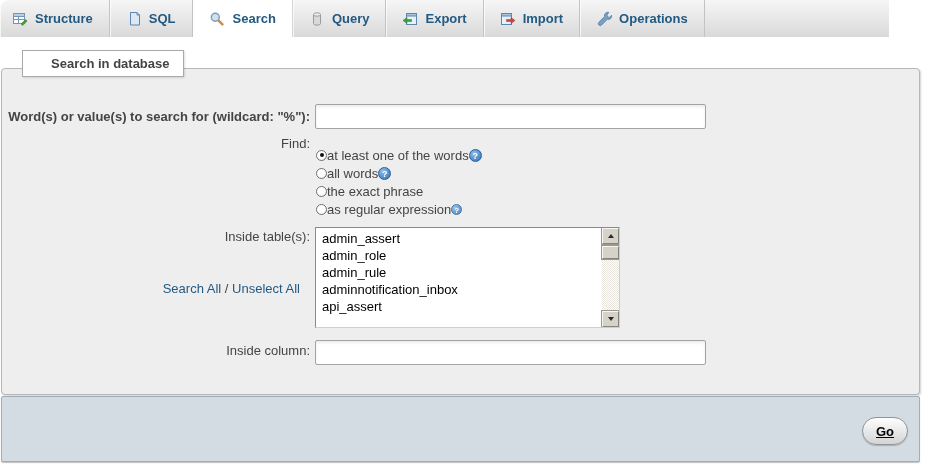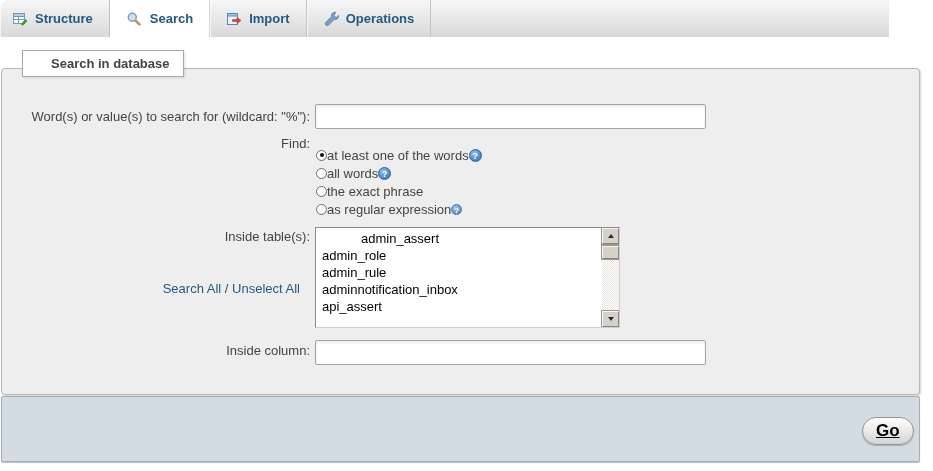--- a/index.html
+++ b/index.html
@@ -48,70 +48,98 @@
     border-radius:50%; background:#111; }
   .help { width:13px; height:13px; border-radius:50%; color:#fff; font-size:9px; font-weight:bold;
     text-align:center; line-height:13px; flex:0 0 auto; cursor:pointer;
     background:radial-gradient(circle at 35% 30%, #8ec0ea, #2f6cb3); border:1px solid #2a5e9c; }
   .radio-row:last-child .help { width:11px; height:11px; line-height:11px; font-size:8px; opacity:.85; }
 
   
   .listbox { position:absolute; left:315px; top:227px; width:305px; height:101px; background:#fff;
     border:1px solid #8a8a8a; border-right-color:#cfcfcf; border-bottom-color:#cfcfcf; overflow:hidden; }
   .opt { height:17px; line-height:17px; padding-left:6px; color:#000; font-size:13px; cursor:default; }
-  .opt:first-child { margin-top:2px;margin-left:39px; }
+  .opt:first-child { margin-top:2px; }
   .sb { position:absolute; right:0; top:0; width:17px; height:99px;
     background:conic-gradient(#fff 25%, #e9e6df 0 50%, #fff 0 75%, #e9e6df 0) 0 0/2px 2px; }
   .sb-btn { position:absolute; left:0; width:17px; height:16px; background:#d6d2c9;
     border:1px solid; border-color:#f7f6f3 #87847e #87847e #f7f6f3; outline:1px solid #9b9890;
     display:flex; align-items:center; justify-content:center; cursor:pointer; }
   .sb-up { top:0; } .sb-down { bottom:0; }
   .sb-thumb { position:absolute; left:0; top:18px; width:17px; height:13px; background:#d6d2c9;
     border:1px solid; border-color:#f7f6f3 #87847e #87847e #f7f6f3; outline:1px solid #9b9890; cursor:grab; }
   .tri-up { width:0; height:0; border-left:3.5px solid transparent; border-right:3.5px solid transparent;
     border-bottom:4px solid #2b2b2b; }
   .tri-down { width:0; height:0; border-left:3.5px solid transparent; border-right:3.5px solid transparent;
     border-top:4px solid #2b2b2b; }
 
   
   .sel-links { position:absolute; left:0; top:281px; width:300px; text-align:right; }
   .sel-links a { color:#235a81; text-decoration:none; cursor:pointer; }
 
   
   .go-btn { position:absolute; left:862px; top:417px; min-width:44px; height:28px; padding:0 13px;
     border:1px solid #949494; border-radius:14px; background:linear-gradient(#fefefe,#d4d4d4);
-    font-family:inherit; font-size:17px; font-weight:bold; color:#000; cursor:pointer;
+    font-family:inherit; font-size:13px; font-weight:bold; color:#000; cursor:pointer;
     box-shadow:0 1px 1px rgba(0,0,0,.2);text-decoration:underline; }
 </style>
 </head>
 <body>
 
 <div class="stage">
 
   <div class="tabbar">
     <div class="tab">
       <span class="ticon">
         <svg width="16" height="16" viewBox="0 0 16 16">
             <rect x="1.5" y="2.5" width="11" height="10" fill="#fff" stroke="#7096b8"></rect>
             <rect x="1.5" y="2.5" width="11" height="3" fill="#b8cfe2" stroke="#7096b8"></rect>
             <line x1="1.5" y1="8.5" x2="12.5" y2="8.5" stroke="#7096b8"></line>
             <line x1="6.5" y1="5.5" x2="6.5" y2="12.5" stroke="#7096b8"></line>
             <path d="M9 13 L13.6 8.4 L15.2 10 L10.6 14.6 Z" fill="#4aa02c" stroke="#2d7d1e" stroke-width="0.5"></path>
           </svg>
       </span>
       <span class="tlabel">Structure</span>
     </div>
+    <div class="tab">
+      <span class="ticon">
+        <svg width="16" height="16" viewBox="0 0 16 16">
+            <path d="M4.5 1.5 h6.5 l2.5 2.5 v10 h-9 z" fill="#dce9f5" stroke="#5b87b0"></path>
+            <path d="M11 1.5 v2.5 h2.5" fill="none" stroke="#5b87b0"></path>
+          </svg>
+      </span>
+      <span class="tlabel">SQL</span>
+    </div>
     <div class="tab active">
       <span class="ticon">
         <svg width="16" height="16" viewBox="0 0 16 16">
             <circle cx="6.3" cy="6.3" r="4" fill="#cfe0ee" stroke="#7a9ab8" stroke-width="1.4"></circle>
             <line x1="9.6" y1="9.6" x2="13.4" y2="13.4" stroke="#c89050" stroke-width="2.6" stroke-linecap="round"></line>
           </svg>
       </span>
       <span class="tlabel">Search</span>
+    </div>
+    <div class="tab">
+      <span class="ticon">
+        <svg width="16" height="16" viewBox="0 0 16 16">
+            <path d="M4.5 3.5 v9 a3.5 1.7 0 0 0 7 0 v-9" fill="#d9d9d9" stroke="#9a9a9a"></path>
+            <ellipse cx="8" cy="3.5" rx="3.5" ry="1.7" fill="#efefef" stroke="#9a9a9a"></ellipse>
+          </svg>
+      </span>
+      <span class="tlabel">Query</span>
+    </div>
+    <div class="tab">
+      <span class="ticon">
+        <svg width="16" height="16" viewBox="0 0 16 16">
+            <rect x="4.5" y="2.5" width="10" height="11" fill="#e8f0f8" stroke="#5b87b0"></rect>
+            <rect x="4.5" y="2.5" width="10" height="2.5" fill="#a8c4dd" stroke="#5b87b0"></rect>
+            <path d="M1 9.5 l4 -3 v2 h4.5 v2 h-4.5 v2 z" fill="#3f9e3f" stroke="#2c7d2c" stroke-width="0.5"></path>
+          </svg>
+      </span>
+      <span class="tlabel">Export</span>
     </div>
     <div class="tab">
       <span class="ticon">
         <svg width="16" height="16" viewBox="0 0 16 16">
             <rect x="1.5" y="2.5" width="10" height="11" fill="#e8f0f8" stroke="#5b87b0"></rect>
             <rect x="1.5" y="2.5" width="10" height="2.5" fill="#a8c4dd" stroke="#5b87b0"></rect>
             <path d="M15 9.5 l-4 -3 v2 h-4.5 v2 h4.5 v2 z" fill="#cc4444" stroke="#a03030" stroke-width="0.5"></path>
           </svg>
       </span>
       <span class="tlabel">Import</span>
@@ -123,21 +151,21 @@
           </svg>
       </span>
       <span class="tlabel">Operations</span>
     </div>
   </div>
 
   <div class="legend">Search in database</div>
 
   <div class="fs-main"></div>
 
-  <div class="flabel" style="top:109px;">Word(s) or value(s) to search for (wildcard: "%"):</div>
+  <div class="flabel" style="top:109px;font-weight:bold;">Word(s) or value(s) to search for (wildcard: "%"):</div>
   <input class="tinput" style="top: 104px;" type="text" value="">
 
   <div class="flabel" style="top:136px;">Find:</div>
   <div class="radio-group">
     <div class="radio-row">
       <span class="radio checked"></span>
       <span>at least one of the words</span>
       <span class="help">?</span>
     </div>
     <div class="radio-row">

